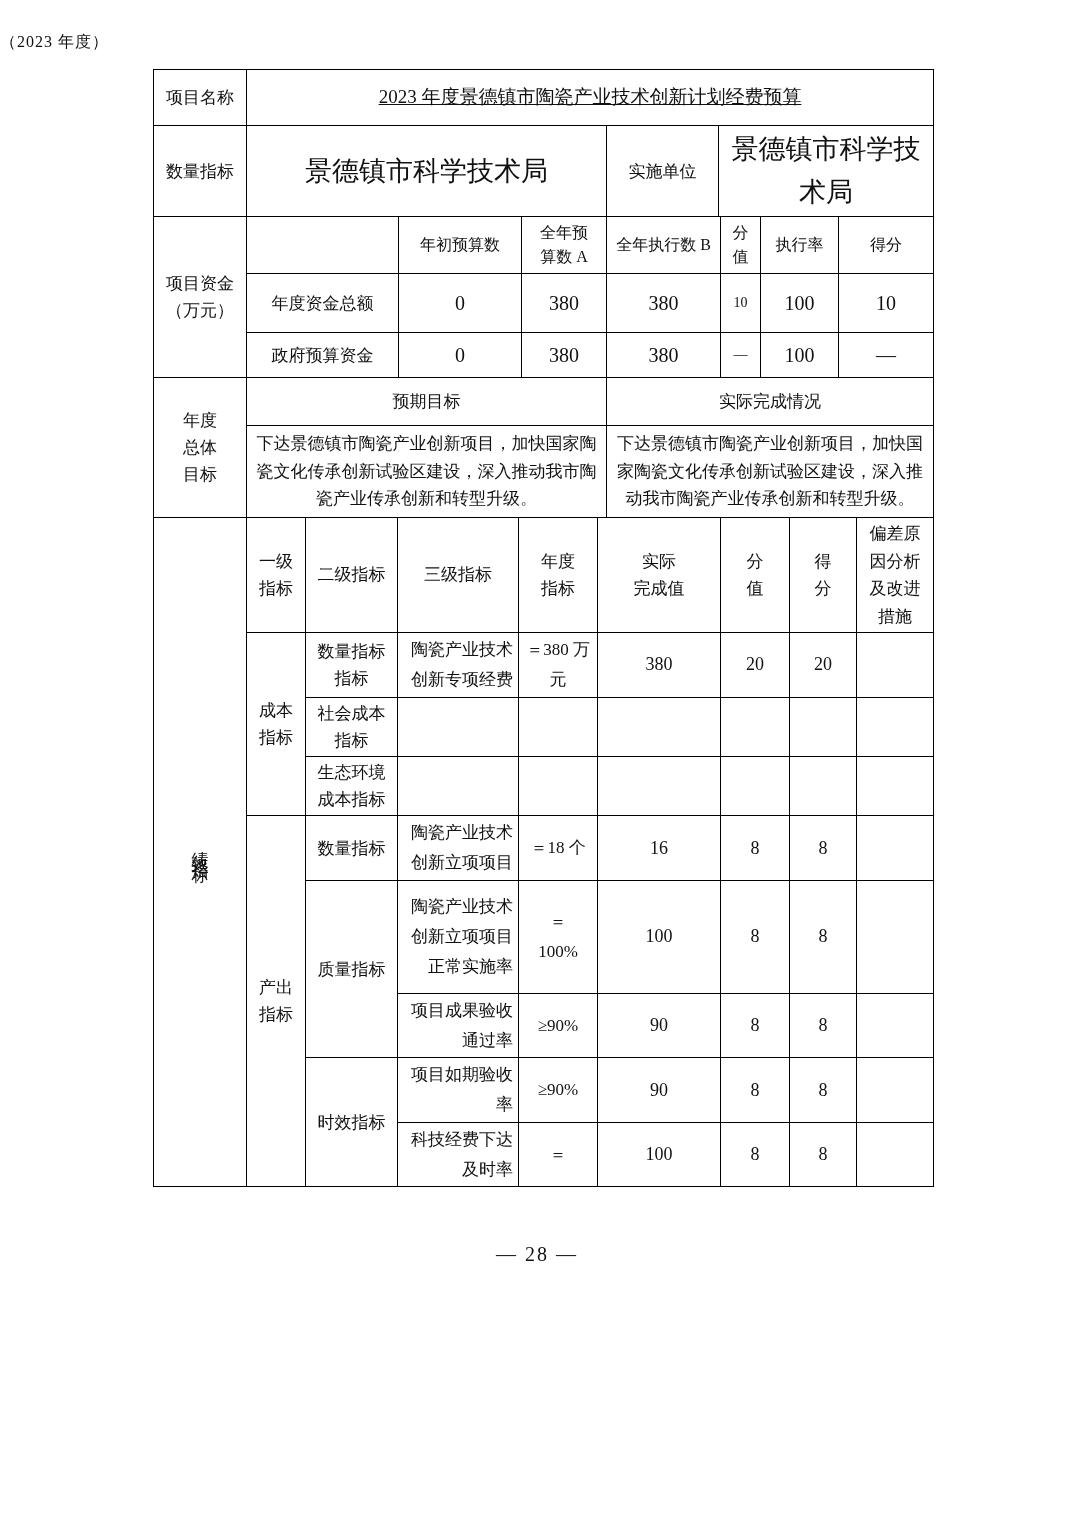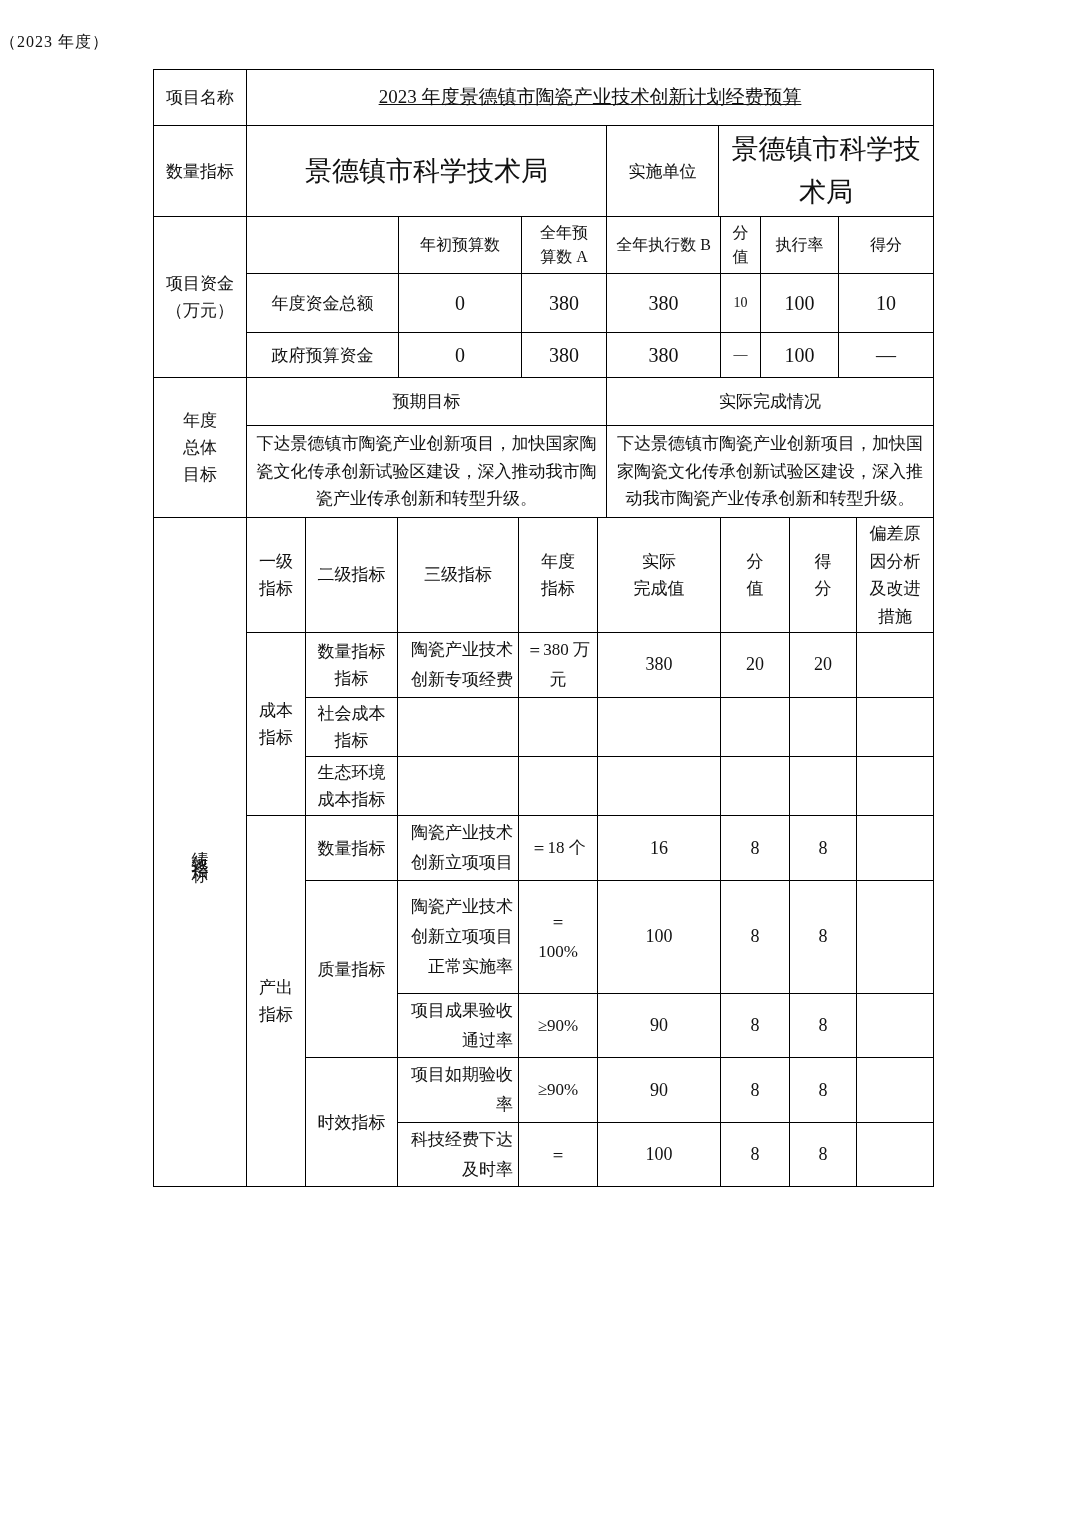--- a/index.html
+++ b/index.html
@@ -281,13 +281,14 @@
         <td class="annual">＝</td>
         <td class="num18">100</td>
         <td class="num18">8</td>
         <td class="num18">8</td>
         <td></td>
       </tr>
     </tbody>
       </table>
   </div>
 
+  <p class="page-no">— 28 —</p>
 </div>
 
 </body></html>

